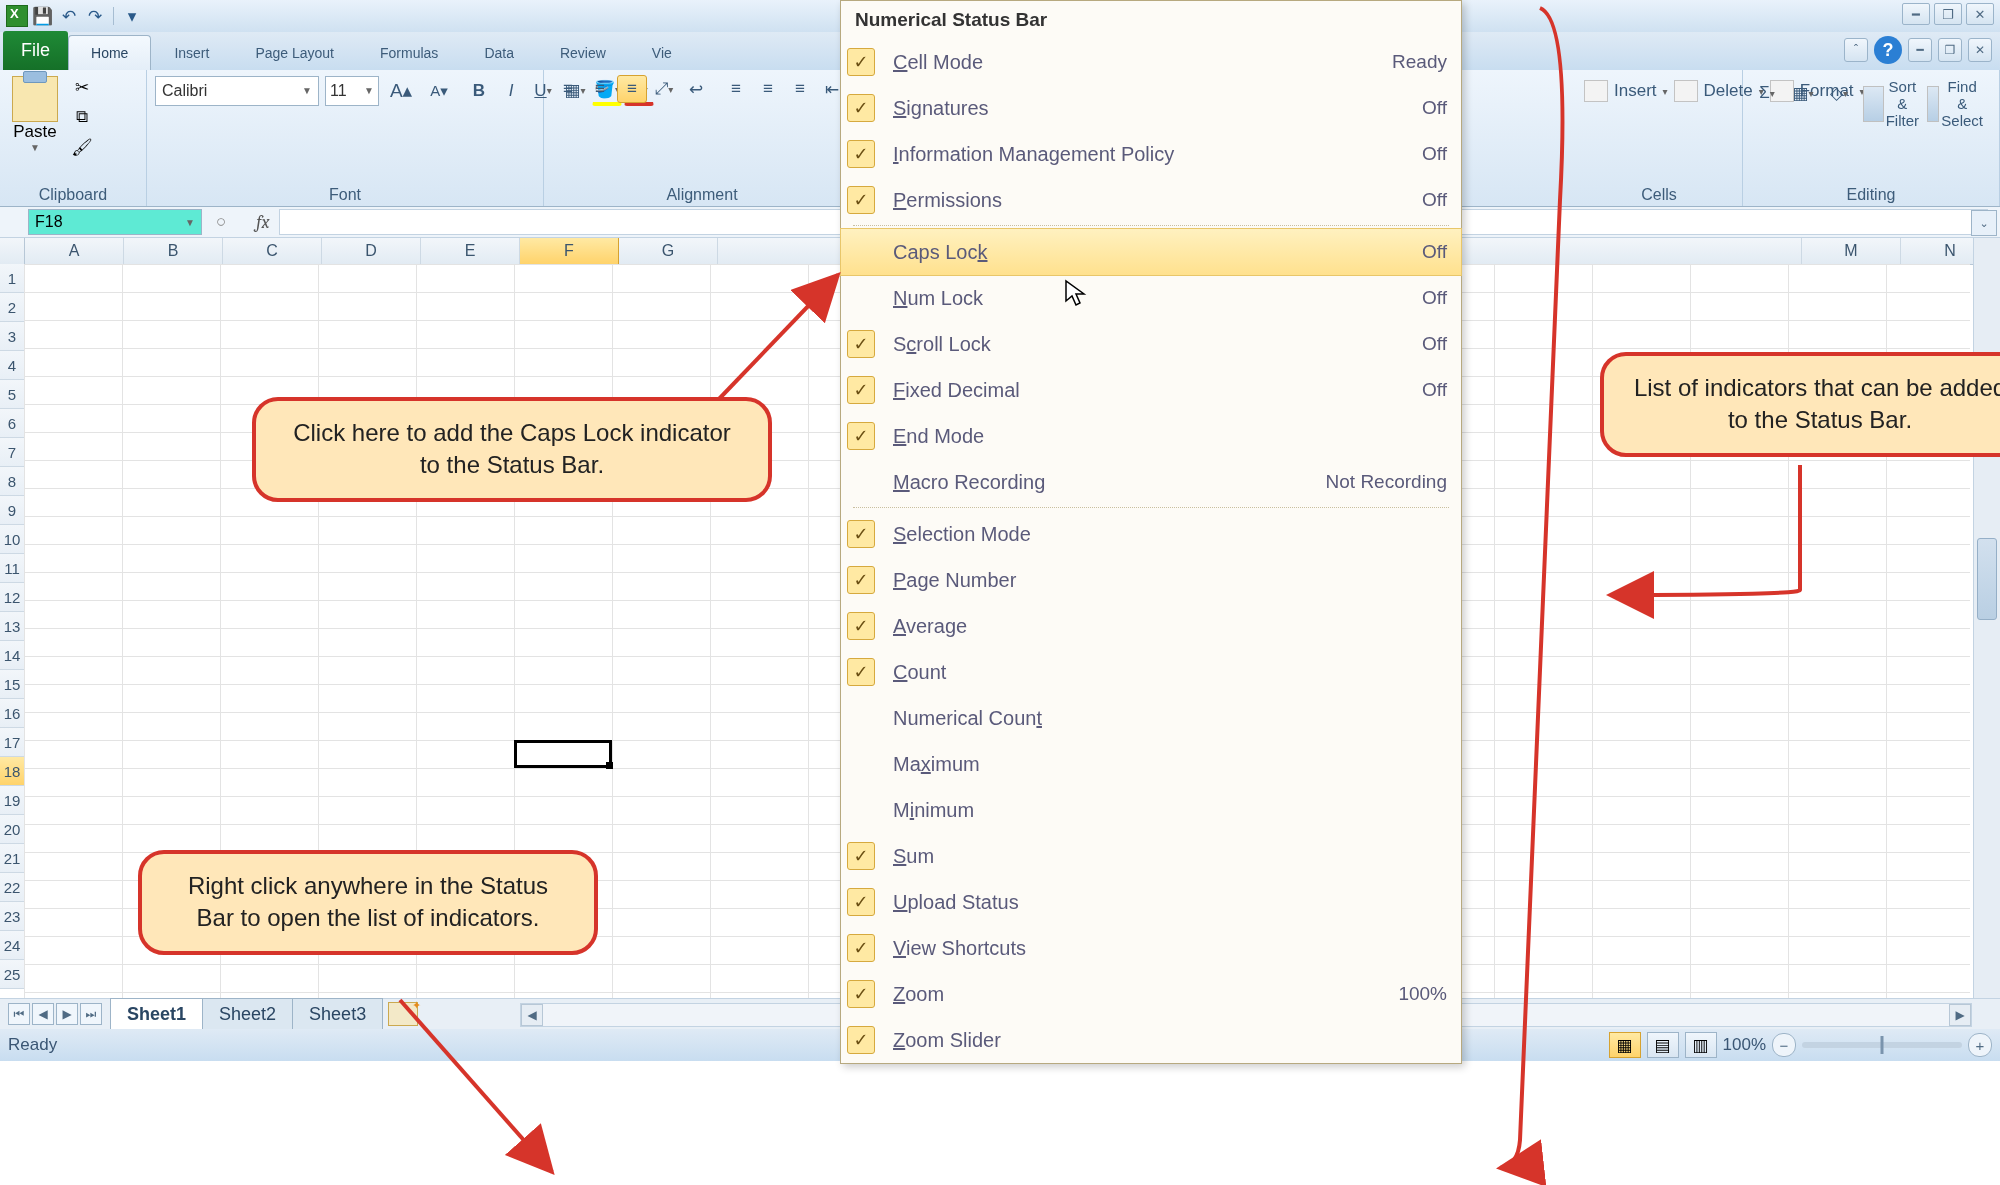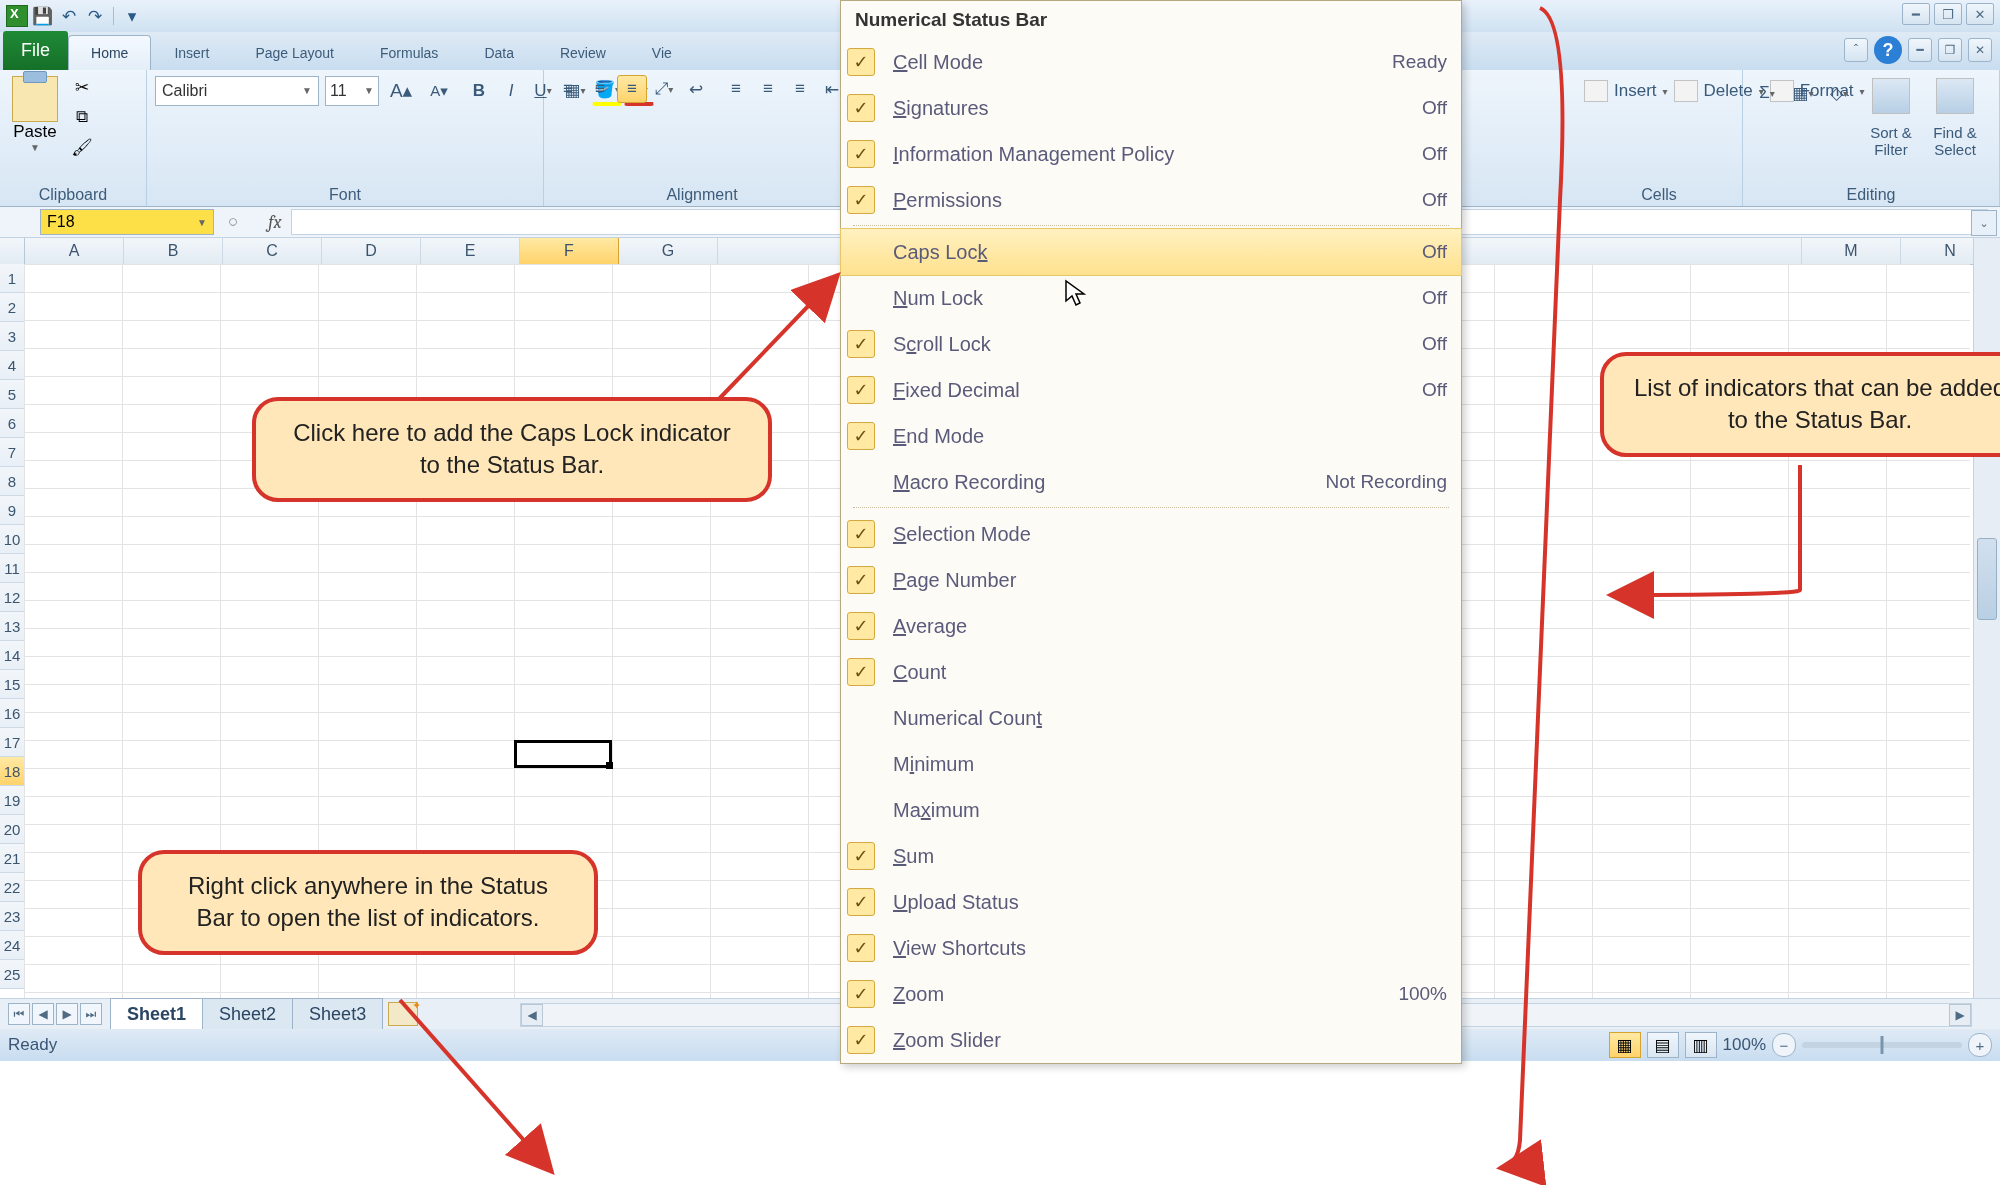--- a/index.html
+++ b/index.html
@@ -48,34 +48,34 @@
   .ribbon{height:136px;background:linear-gradient(#eef5fc,#d7e6f4);display:flex;border-bottom:1px solid var(--border-grey);}
   .group{border-right:1px solid var(--ribbon-group-border);padding:4px 8px 0 8px;display:flex;flex-direction:column;justify-content:space-between;}
   .group-label{text-align:center;font-size:16px;color:#3d5c7a;padding:4px 0 2px;position:relative;}
   .vstack{display:flex;}
   .hstack{display:flex;align-items:center;}
   .sq{width:28px;height:26px;border:1px solid transparent;border-radius:3px;display:flex;align-items:center;justify-content:center;margin:1px;color:#3a5a7a;}
   .sq.sel{background:linear-gradient(#ffe9a3,#ffd36b);border-color:#d6a230;}
   .fontname{width:150px;height:28px;background:#fff;border:1px solid #9db4c8;display:flex;align-items:center;padding:0 6px;justify-content:space-between;font-size:16px;color:#333;}
   .fontsize{width:44px;height:28px;background:#fff;border:1px solid #9db4c8;display:flex;align-items:center;padding:0 4px;justify-content:space-between;font-size:16px;color:#333;}
   .dd{font-size:10px;color:#666;}
-  .big-btn{width:56px;display:flex;flex-direction:column;align-items:center;font-size:15px;color:#3a5a7a;gap:10px;}
+  .big-btn{width:56px;display:flex;flex-direction:row;align-items:center;font-size:15px;color:#3a5a7a;gap:2px;}
   .big-btn .ic{width:36px;height:34px;background:#f5f5f5;border:1px solid #c0c0c0;}
   .cells-btn{display:flex;align-items:center;gap:6px;font-size:17px;color:#3a5a7a;padding:2px 0;}
   .cells-btn .mini{width:22px;height:20px;background:#f3f3f3;border:1px solid #c3c3c3;}
   
   .paste-area{display:flex;}
   .paste-big{display:flex;flex-direction:column;align-items:center;padding:2px 4px;}
   .paste-ic{width:44px;height:44px;background:#f8e7b0;border:1px solid #cba94f;position:relative;}
   .paste-ic::after{content:"";position:absolute;left:10px;top:-6px;width:22px;height:10px;background:#9bbedf;border:1px solid #6f98bd;border-radius:2px;}
   .paste-side{display:flex;flex-direction:column;gap:4px;padding-left:6px;}
   .paste-side div{width:28px;height:26px;display:flex;align-items:center;justify-content:center;}
   
   .fxbar{height:30px;background:#eef4fa;display:flex;align-items:center;border-bottom:1px solid #c3d3e2;position:relative;}
-  .namebox{width:160px;height:24px;background:#fde047;border:1px solid #9db4c8;margin-left:40px;display:flex;align-items:center;justify-content:space-between;padding:0 6px;font-size:16px;}
+  .namebox{width:160px;height:24px;background:#5eead4;border:1px solid #9db4c8;margin-left:28px;display:flex;align-items:center;justify-content:space-between;padding:0 6px;font-size:16px;}
   .fx-sym{margin-left:30px;font-style:italic;font-family:"Cambria",serif;font-size:18px;color:#555;}
   .fx-input{flex:1;height:24px;background:#fff;border:1px solid #c3d3e2;margin:0 12px 0 10px;}
   .fx-expand{position:absolute;right:3px;top:3px;width:24px;height:24px;border:1px solid #9db4c8;background:#e7f0f9;display:flex;align-items:center;justify-content:center;font-size:11px;color:#506b84;}
   
   .grid-wrap{position:relative;height:760px;display:flex;}
   .colhdrs{height:26px;display:flex;background:linear-gradient(#f2f6fa,#e2ebf3);border-bottom:1px solid #b7c7d6;}
   .corner{width:24px;height:26px;background:linear-gradient(#f2f6fa,#e2ebf3);border-right:1px solid #b7c7d6;border-bottom:1px solid #b7c7d6;}
   .colcell{flex:0 0 98px;height:26px;border-right:1px solid #cdd9e4;display:flex;align-items:center;justify-content:center;font-size:16px;color:#3b556e;}
   .colcell.sel{background:linear-gradient(#ffe9a3,#ffd36b);border-right-color:#d6a230;}
   .rowhdr{height:28px;width:24px;border-bottom:1px solid #cdd9e4;border-right:1px solid #b7c7d6;display:flex;align-items:center;justify-content:center;font-size:15px;color:#3b556e;background:linear-gradient(#f2f6fa,#e8eff6);}
@@ -456,26 +456,26 @@
         <div class="lbl"><u>C</u>ount</div>
         <div class="state"></div>
       </div>
       <div class="ctx-row">
         <div class="chk empty"></div>
         <div class="lbl">Numerical Coun<u>t</u></div>
         <div class="state"></div>
       </div>
       <div class="ctx-row">
         <div class="chk empty"></div>
+        <div class="lbl">Ma<u>x</u>imum</div>
+        <div class="state"></div>
+      </div>
+      <div class="ctx-row">
+        <div class="chk empty"></div>
         <div class="lbl">M<u>i</u>nimum</div>
-        <div class="state"></div>
-      </div>
-      <div class="ctx-row">
-        <div class="chk empty"></div>
-        <div class="lbl">Ma<u>x</u>imum</div>
         <div class="state"></div>
       </div>
       <div class="ctx-row">
         <div class="chk">✓</div>
         <div class="lbl"><u>S</u>um</div>
         <div class="state"></div>
       </div>
       <div class="ctx-row">
         <div class="chk">✓</div>
         <div class="lbl"><u>U</u>pload Status</div>

